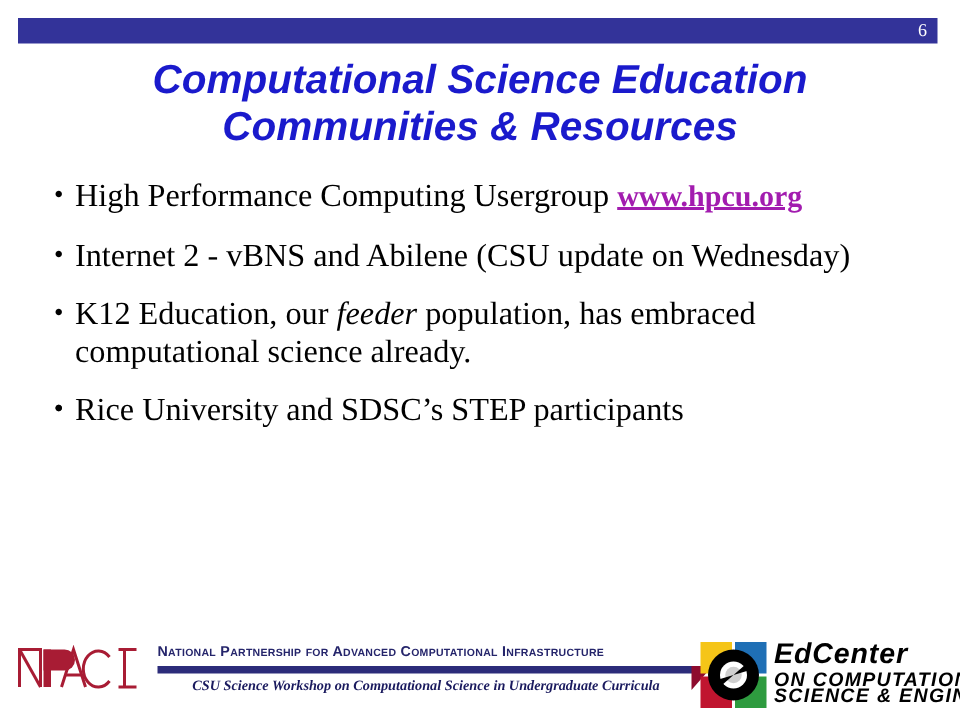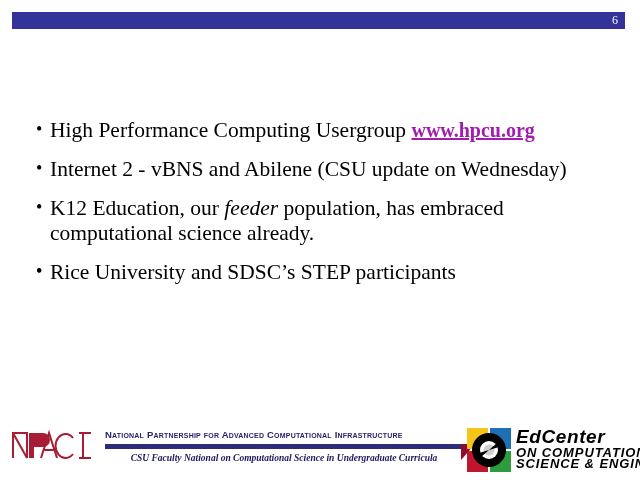--- a/index.html
+++ b/index.html
@@ -190,20 +190,24 @@
   }
 </style>
 </head>
 <body>
 
 <div class="slide">
 
   <div class="topbar"></div>
   <div class="page-number">6</div>
 
+  <div class="title">
+    <span class="title-line">Computational Science Education</span>
+    <span class="title-line">Communities &amp; Resources</span>
+  </div>
 
   <div class="body">
 
     <div class="bullet">
       <span class="dot">•</span>
       <span class="txt">High Performance Computing Usergroup </span><a class="link" href="#">www.hpcu.org</a>
     </div>
 
     <div class="bullet">
       <span class="dot">•</span>
@@ -248,21 +252,21 @@
         <path d="M18,3 L32,3 A7,7 0 0,1 32,17 L18,17 Z"></path>
       </g>
     </svg>
   </div>
 
   <div class="npaci-tagline">National Partnership for Advanced Computational Infrastructure</div>
   <div class="footer-rule"></div>
   <div class="footer-flag"></div>
 
   <div class="workshop-text">
-    <span>CSU Faculty National on Computational Science in Undergraduate Curricula</span>
+    <span>CSU Science Workshop on Computational Science in Undergraduate Curricula</span>
   </div>
 
   <div class="edcenter">
     <div class="ed-mark">
       <svg width="46" height="46" viewBox="0 0 46 46" xmlns="http://www.w3.org/2000/svg">
         <rect x="1" y="1" width="21" height="21" fill="#f5c518"></rect>
         <rect x="24" y="1" width="21" height="21" fill="#1f6fb5"></rect>
         <rect x="1" y="24" width="21" height="21" fill="#c0152f"></rect>
         <rect x="24" y="24" width="21" height="21" fill="#2e9b3f"></rect>
         <circle cx="23" cy="23" r="17" fill="#000000"></circle>

